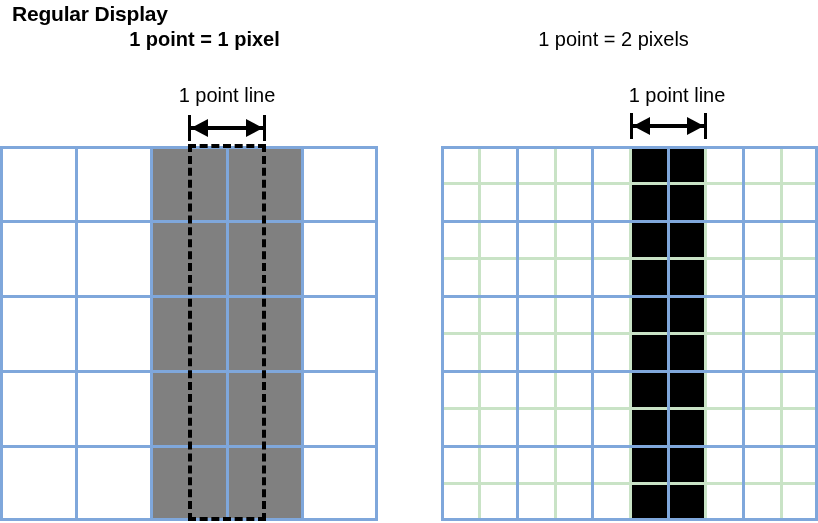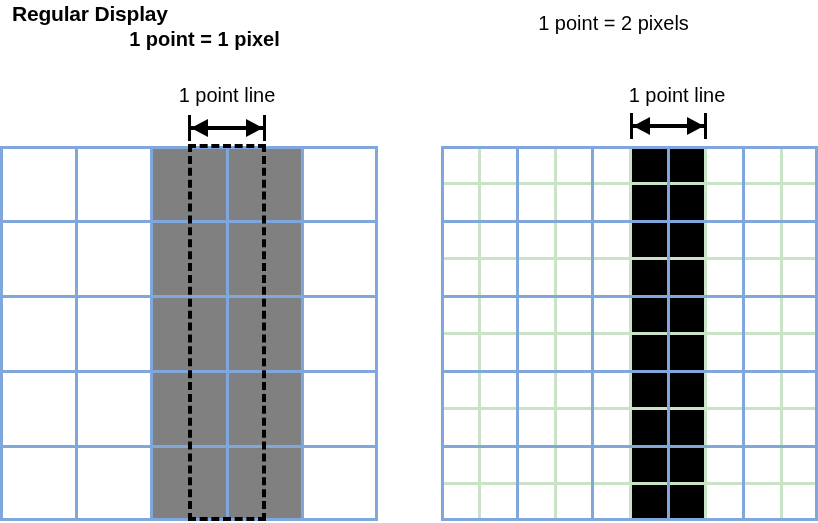--- a/index.html
+++ b/index.html
@@ -44,21 +44,21 @@
     position: absolute;
     left: 0;
     width: 409px;
     text-align: center;
     font-weight: normal;
     font-size: 20px;
     line-height: 23px;
     white-space: nowrap;
   }
   .panel-left  .panel-subtitle { top: 28px; font-weight: bold; }
-  .panel-right .panel-subtitle { top: 12px; }
+  .panel-right .panel-subtitle { top: 28px; }
 
   .measure-label {
     position: absolute;
     font-size: 20px;
     line-height: 23px;
     white-space: nowrap;
     text-align: center;
   }
 
   

